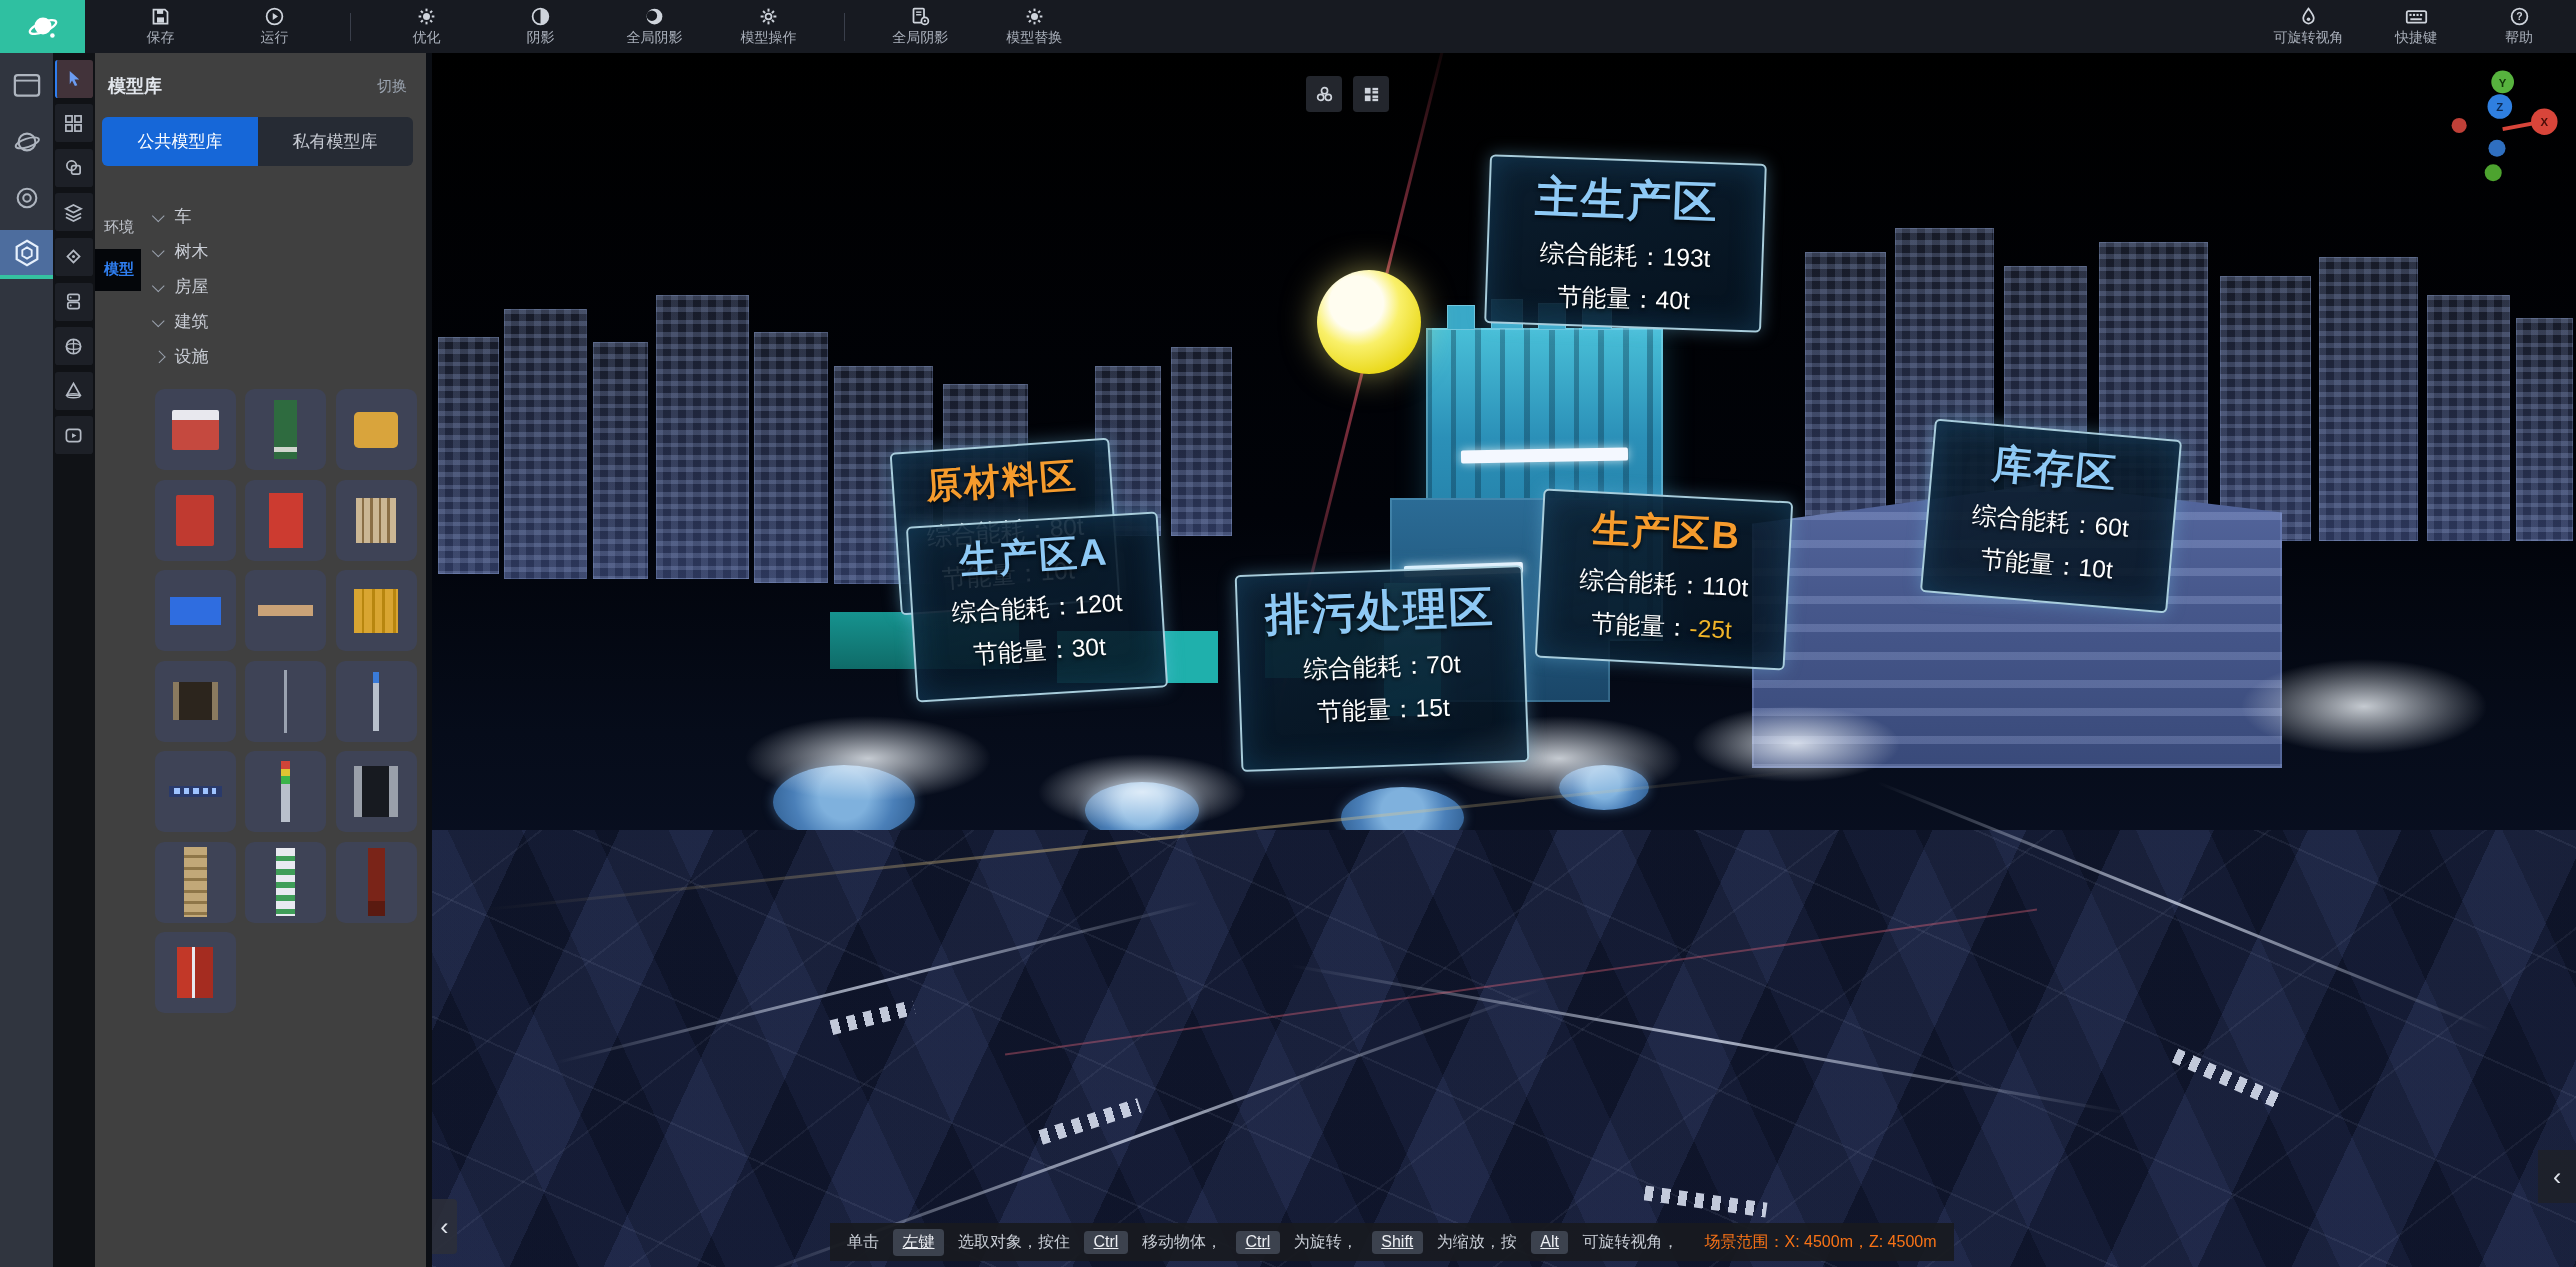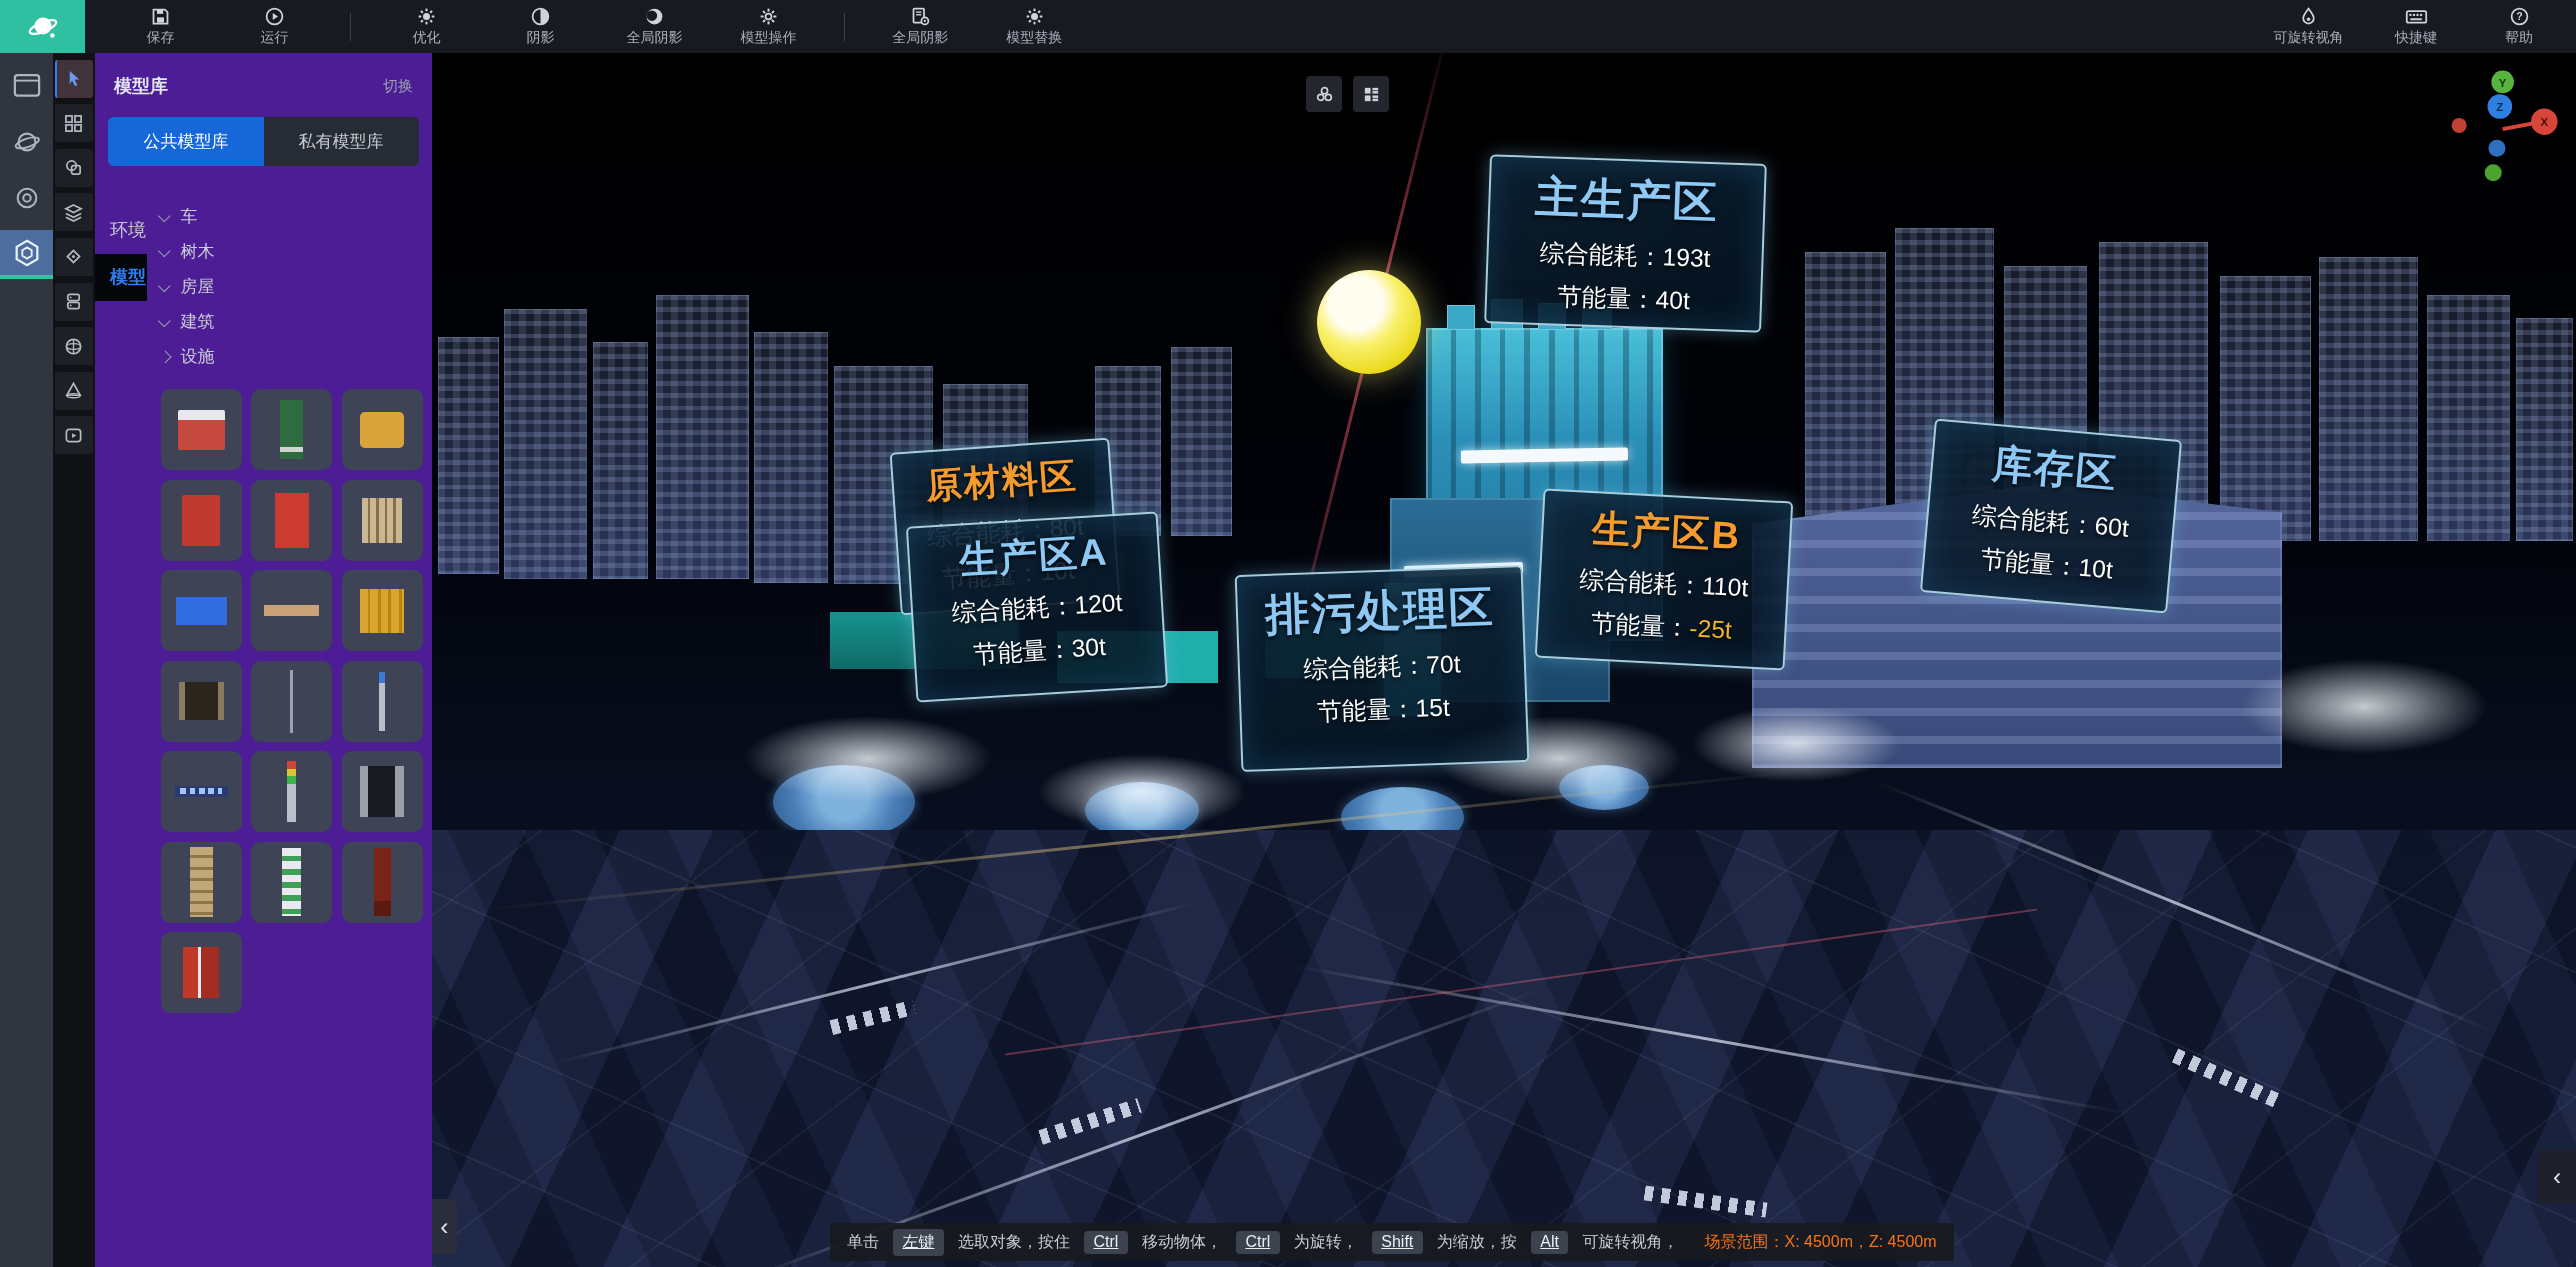--- a/index.html
+++ b/index.html
@@ -23,32 +23,32 @@
   .rail-item { width:53px; height:49px; display:flex; align-items:center; justify-content:center; color:#aeb5bf; margin-top:7.6px; cursor:pointer; }
   .rail-item.active { background:#4d6d9e; color:#e6f0fc; border-bottom:4.7px solid #35c2a0; }
 
   
   #toolrail { position:absolute; left:53px; top:53px; width:42px; bottom:0; background:#101216; z-index:15; }
   .tool-tile { width:38px; height:38px; margin:6.6px 1.9px; background:#1d2027; border-radius:2.8px;
     display:flex; align-items:center; justify-content:center; color:#b4bac4; cursor:pointer; }
   .tool-tile.active { background:#42333a; border-left:2.8px solid #2f7ef0; color:#6b9cf2; }
 
   
-  #panel { position:absolute; left:95px; top:53px; width:337px; bottom:0; background:#4c1d95; z-index:14; }
+  #panel { position:absolute; left:89px; top:53px; width:337px; bottom:0; background:#404040; z-index:14; }
   #panel-head { display:flex; justify-content:space-between; align-items:center; padding:21px 19px 9.5px 19px; }
   #panel-title { color:#e2e6ec; font-size:18px; font-weight:bold; }
   #panel-switch { color:#9aa3af; font-size:15px; cursor:pointer;font-family:Liberation Mono, monospace; }
   #tabs { display:flex; margin:9.5px 13.3px 0 13.3px; height:49px; border-radius:5.7px; overflow:hidden; }
   .tab { flex:1; display:flex; align-items:center; justify-content:center; font-size:17px; cursor:pointer; }
   .tab.active { background:#1667d8; color:#ffffff;text-align:center; }
   .tab.inactive { background:#262b34; color:#c6cad2; }
 
   #lib-body { position:absolute; left:0; top:133px; right:0; bottom:0; display:flex; }
   #cats { width:78px; padding-top:21px; }
-  .cat { font-size:18px; color:#c6cad2; padding:11.4px 0 11.4px 15px; cursor:pointer; }
+  .cat { font-size:15px; color:#c6cad2; padding:11.4px 0 11.4px 15px; cursor:pointer; }
   .cat.active { background:#04060a; color:#2f7ef0; font-weight:bold; }
   #tree-grid { flex:1; padding:13.3px 9.5px 0 13.3px; }
   .tree-row { display:flex; align-items:center; gap:11.4px; color:#c9cdd5; font-size:17px; height:35px; cursor:pointer; }
   .chev { width:8.5px; height:8.5px; border-left:1.9px solid #9aa2ae; border-bottom:1.9px solid #9aa2ae; display:inline-block; }
   .chev.down { transform:rotate(-45deg) translateY(-1.9px); }
   .chev.right { transform:rotate(-135deg); }
 
   #thumbs { display:grid; grid-template-columns:repeat(3,81px); gap:9.5px; margin-top:15px; }
   .thumb { width:81px; height:81px; background:#3e4356; border-radius:9.5px; display:flex; align-items:center; justify-content:center; cursor:pointer; }
   .tshape { display:block; }

